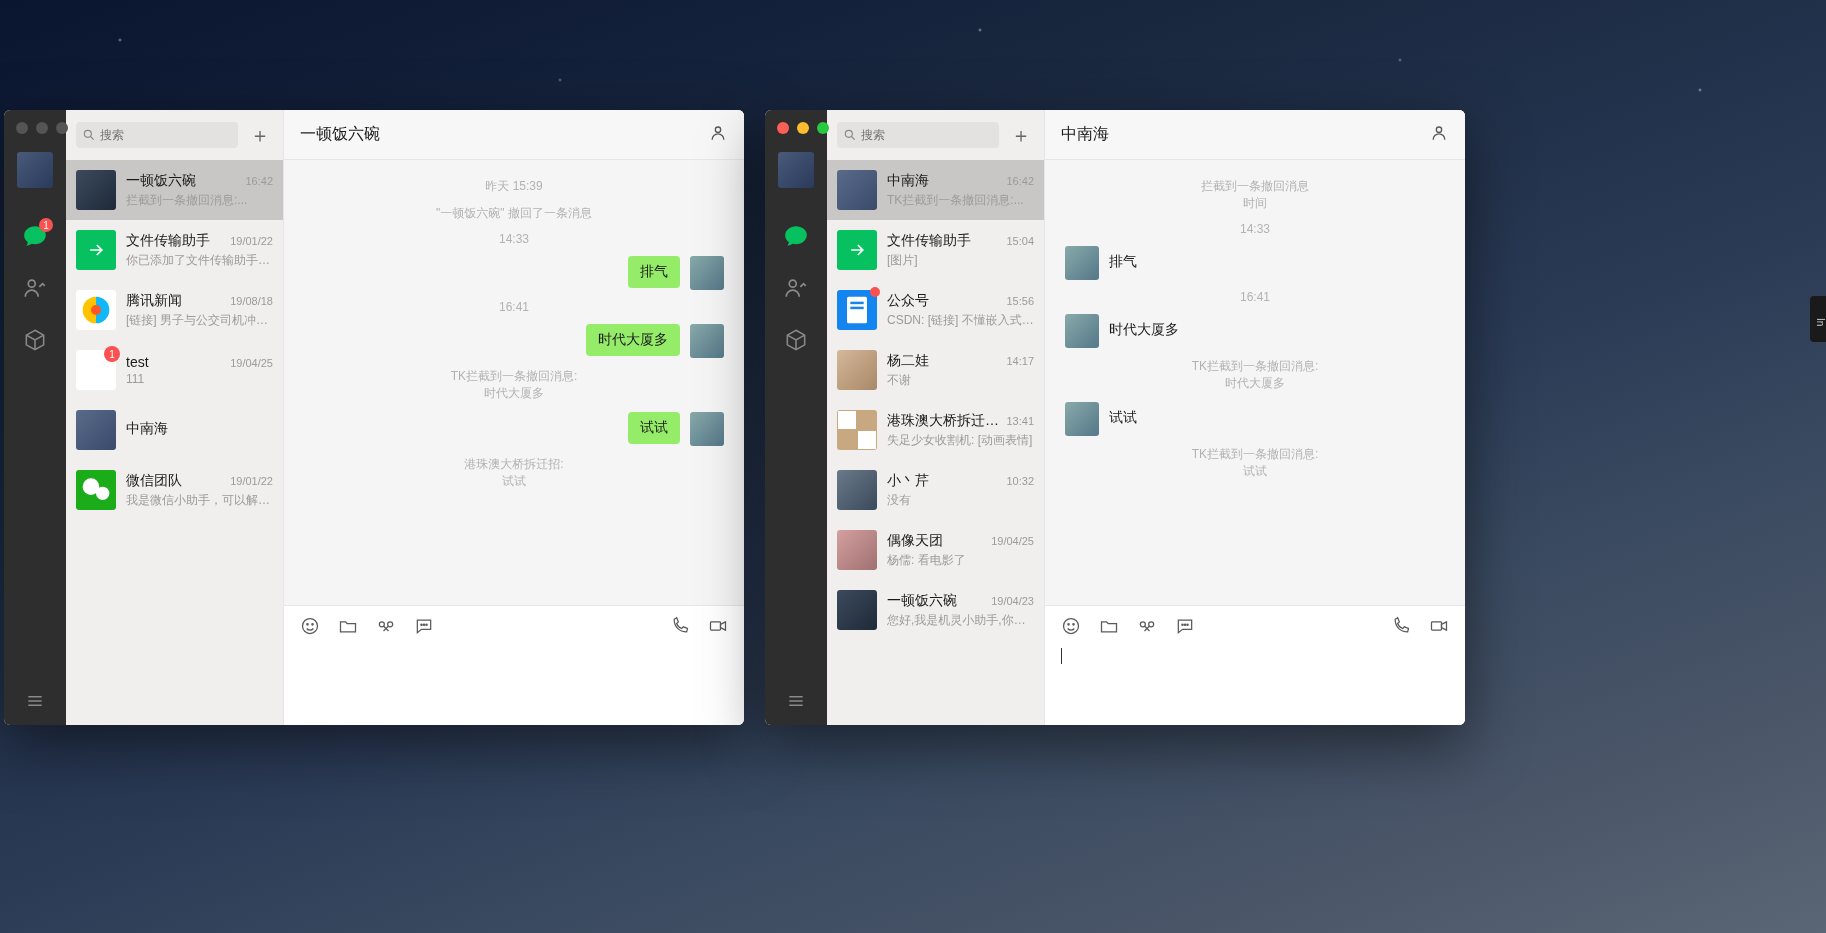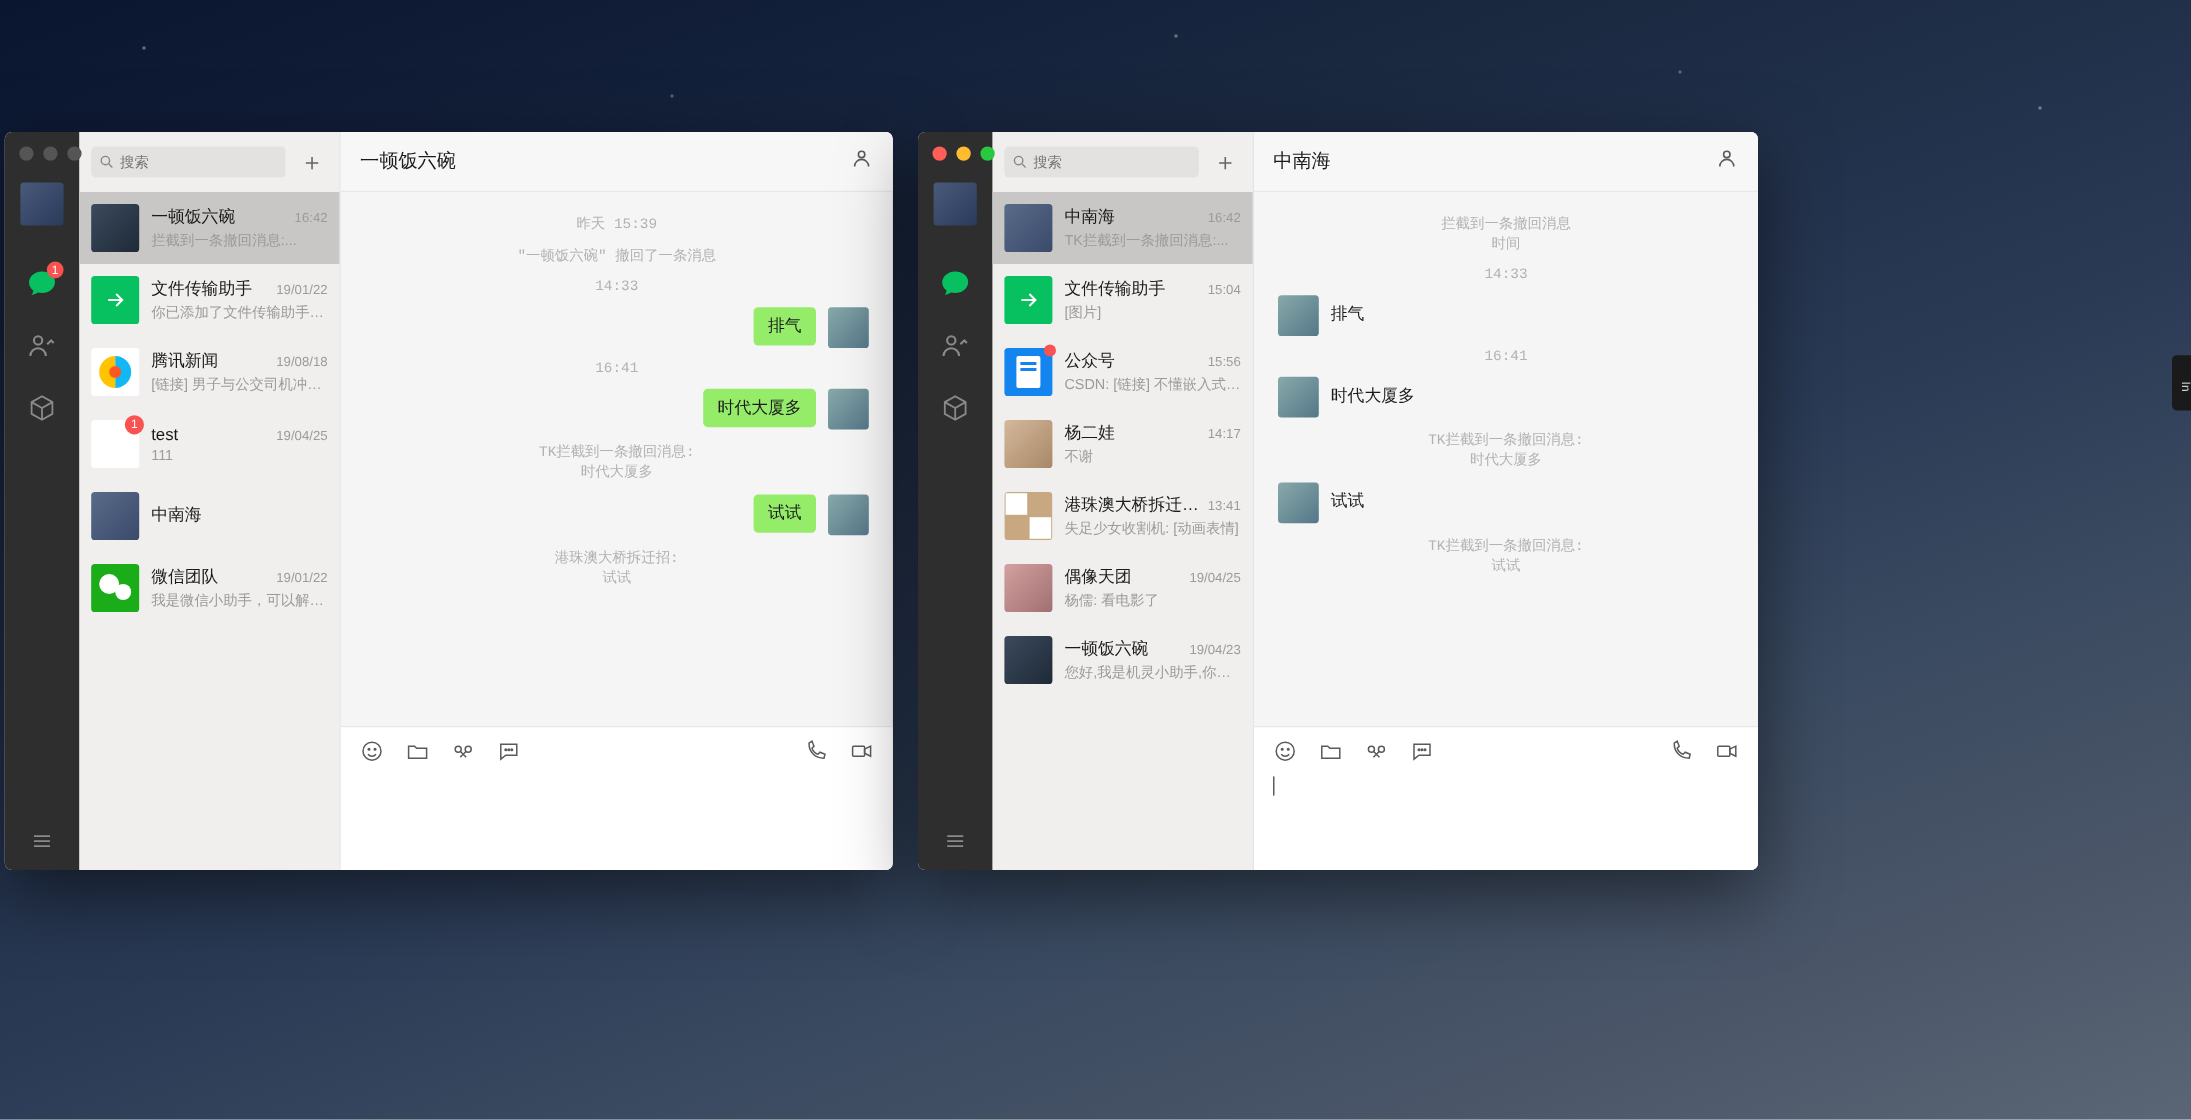--- a/index.html
+++ b/index.html
@@ -125,21 +125,21 @@
   
   .conv { flex:1; display:flex; flex-direction:column; background:#f5f5f5; min-width:0; }
   .conv-head {
     height:50px; background:#f7f7f7; border-bottom:1px solid #e7e7e7;
     display:flex; align-items:center; justify-content:space-between; padding:0 16px;
   }
   .conv-title { font-size:16px; color:#1a1a1a; }
   .conv-head .person { color:#5a5a5a; }
   .conv-head .person svg{width:20px;height:20px;}
   .conv-body { flex:1; overflow:hidden; padding: 8px 20px; font-size:12px; color:#b2b2b2; text-align:center; }
-  .sys { margin: 10px 0; font-size:12px; color:#b2b2b2;font-family:Liberation Mono, monospace; }
+  .sys { margin: 10px 0; font-size:12px; color:#b2b2b2; }
   .sys.two-line span { display:block; }
   .msg-row { display:flex; margin:10px 0; align-items:flex-start; }
   .msg-row.right { justify-content:flex-end; }
   .msg-row.left  { justify-content:flex-start; }
   .m-avatar { width:34px; height:34px; border-radius:3px; background:linear-gradient(135deg,#8aa,#578); }
   .bubble {
     max-width: 280px; padding:7px 12px; border-radius:4px; font-size:14px; color:#1a1a1a;
     position:relative; text-align:left;
   }
   .msg-row.right .bubble { background:#95ec69; margin-right:10px; }
@@ -480,20 +480,30 @@
           <div class="cl-avatar av-grid"></div>
           <div class="cl-main">
             <div class="cl-row1">
               <div class="cl-name">港珠澳大桥拆迁招...</div>
               <div class="cl-time">13:41</div>
             </div>
             <div class="cl-preview">失足少女收割机: [动画表情]</div>
           </div>
         </div>
         <div class="cl-item">
+          <div class="cl-avatar av-boy"></div>
+          <div class="cl-main">
+            <div class="cl-row1">
+              <div class="cl-name">小丶芹</div>
+              <div class="cl-time">10:32</div>
+            </div>
+            <div class="cl-preview">没有</div>
+          </div>
+        </div>
+        <div class="cl-item">
           <div class="cl-avatar av-idol"></div>
           <div class="cl-main">
             <div class="cl-row1">
               <div class="cl-name">偶像天团</div>
               <div class="cl-time">19/04/25</div>
             </div>
             <div class="cl-preview">杨儒: 看电影了</div>
           </div>
         </div>
         <div class="cl-item">

